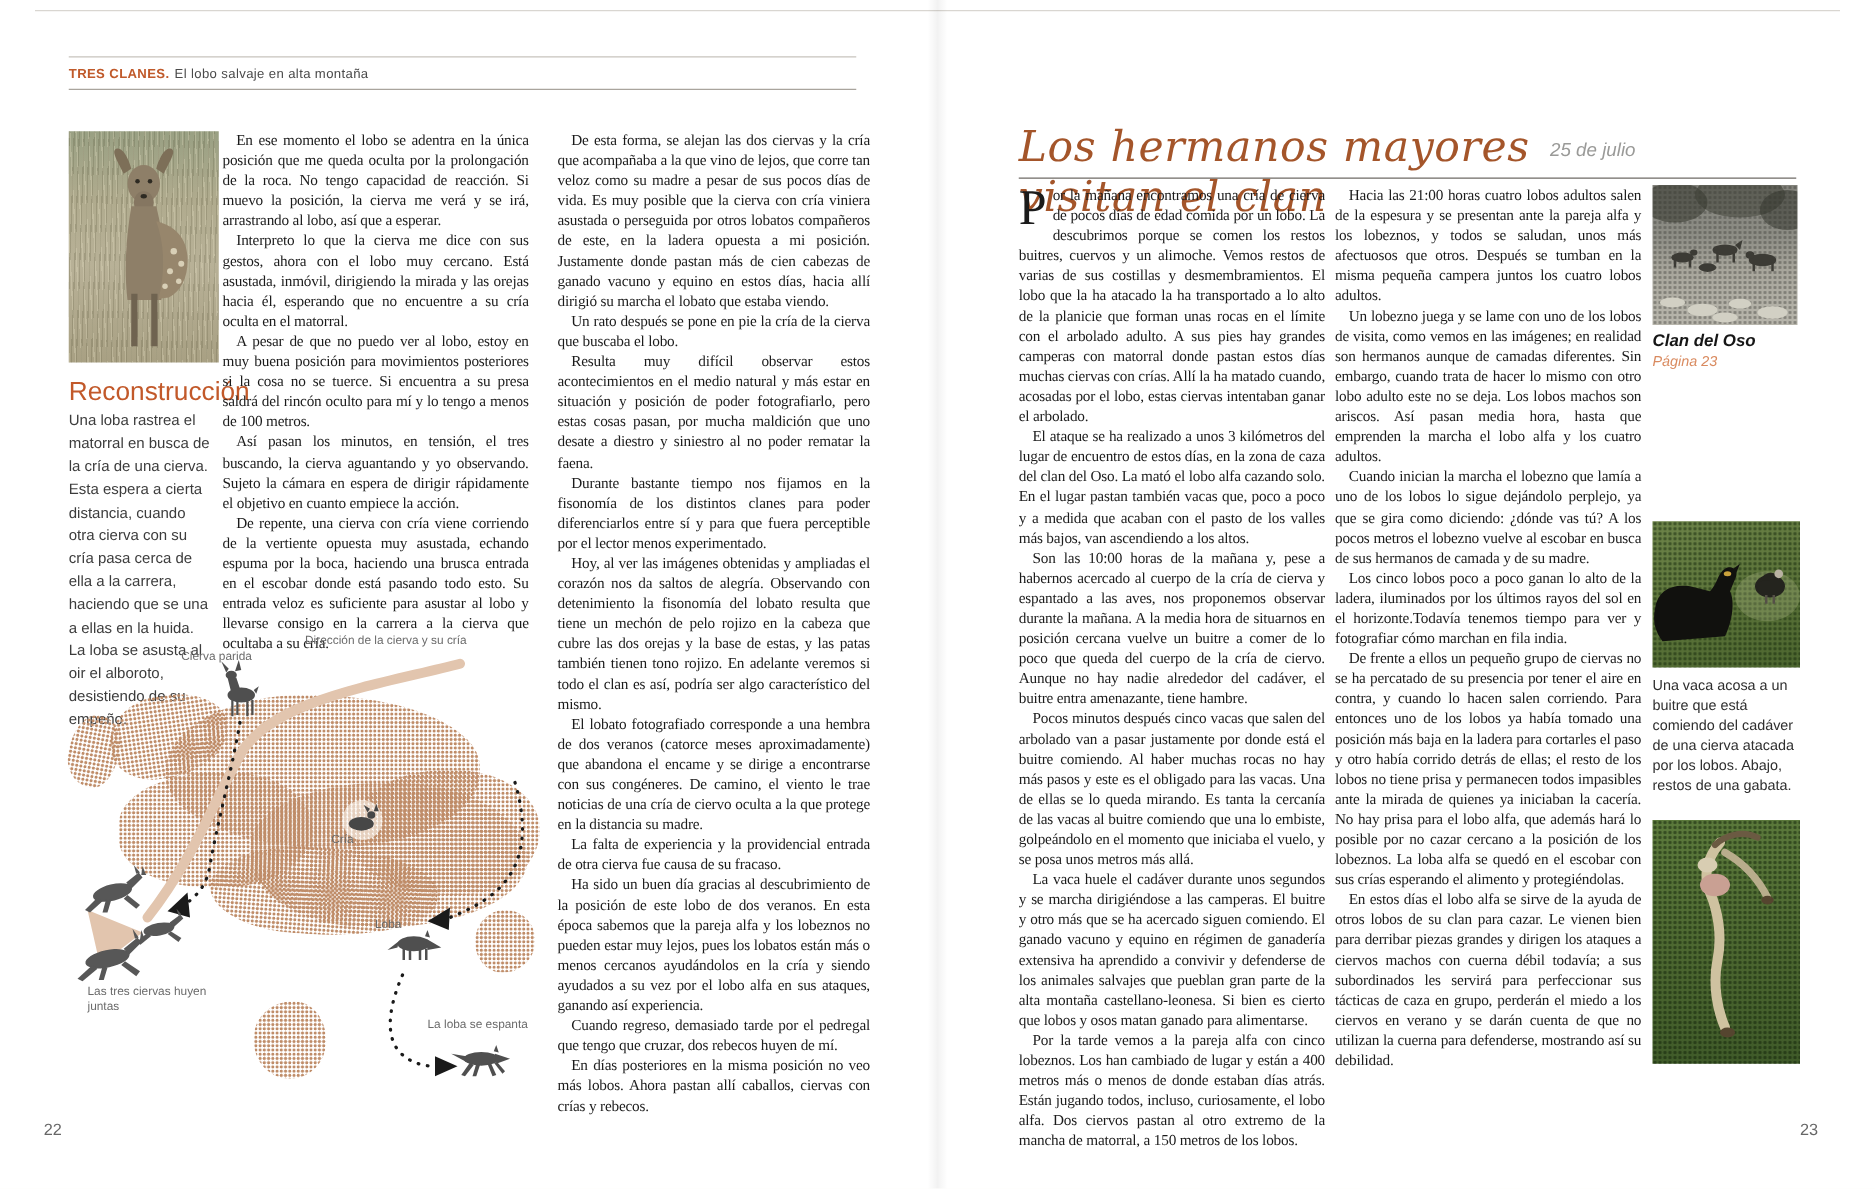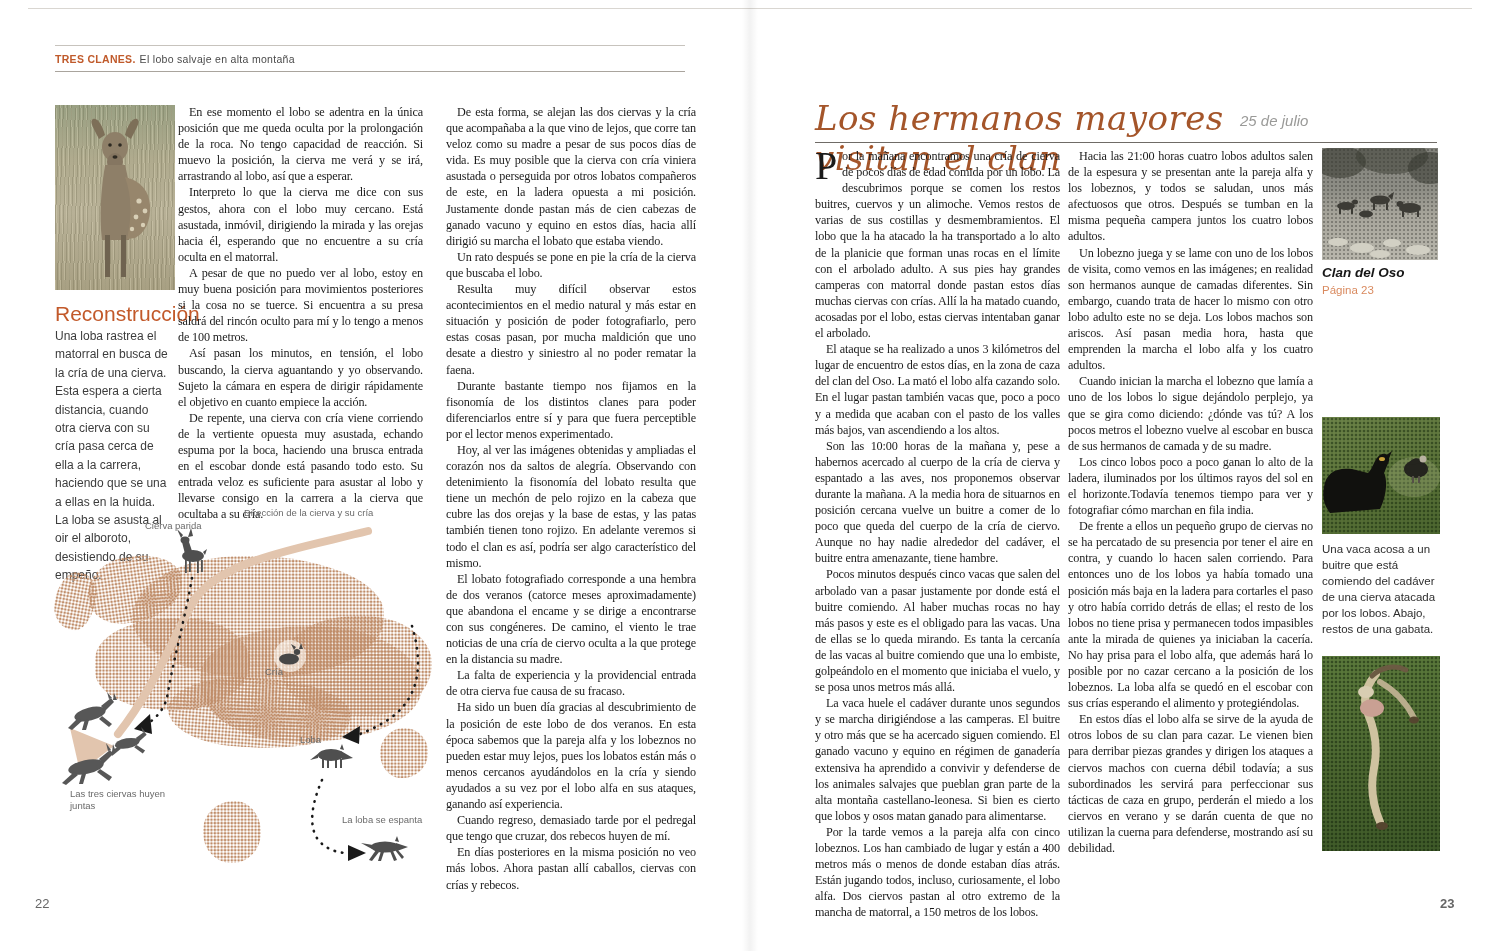--- a/index.html
+++ b/index.html
@@ -57,25 +57,25 @@
 
   
   .title-script{position:absolute;left:815px;top:98px;width:520px;
     font-family:"DejaVu Serif",serif;font-style:italic;font-size:34px;color:#a4552a;letter-spacing:.5px;}
   .title-date{position:absolute;left:1240px;top:112px;width:197px;text-align:left;
     font-style:italic;font-size:15px;color:#9a9a98;}
   .title-rule{position:absolute;left:815px;top:142px;width:622px;height:1px;background:#6f6b66;}
 
   
   .cap-title{position:absolute;left:1322px;top:265px;font-size:13.5px;font-weight:bold;font-style:italic;color:#161616;}
-  .cap-page{position:absolute;left:1322px;top:284px;font-size:11.5px;color:#d98a5f;}
+  .cap-page{position:absolute;left:1322px;top:284px;font-size:11.5px;font-style:italic;color:#d98a5f;}
   .cap-body{position:absolute;left:1322px;top:541px;width:120px;font-size:11.5px;line-height:16px;color:#2e2e2e;}
 
   .pagenum{position:absolute;top:896px;font-size:13px;color:#666;}
-  .pagenum-l{left:35px;} .pagenum-r{left:1440px;font-weight:bold;}
+  .pagenum-l{left:35px;} .pagenum-r{left:1440px;}
 
   
   .diagram{position:absolute;left:50px;top:498px;width:390px;height:400px;}
   .veg{position:absolute;background-image:radial-gradient(#bf8c68 1.1px, rgba(191,140,104,0) 1.5px);
        background-size:3.4px 3.4px;}
   .dlabel{position:absolute;font-size:9.5px;line-height:11.5px;color:#6b6b6b;text-align:left;}
   .dsvg{position:absolute;left:0;top:0;}
 </style>
 </head>
 <body>
@@ -112,21 +112,21 @@
     </svg>
   </div>
 
   <div class="recon-h">Reconstrucción</div>
   <div class="recon-b">Una loba rastrea el matorral en busca de la cría de una cierva. Esta espera a cierta distancia, cuando otra cierva con su cría pasa cerca de ella a la carrera, haciendo que se una a ellas en la huida. La loba se asusta al oir el alboroto, desistiendo de su empeño.</div>
 
   <div class="col serif" style="left:178px;top:104px;width:245px;">
     <p>En ese momento el lobo se adentra en la única posición que me queda oculta por la prolongación de la roca. No tengo capacidad de reacción. Si muevo la posición, la cierva me verá y se irá, arrastrando al lobo, así que a esperar.</p>
     <p>Interpreto lo que la cierva me dice con sus gestos, ahora con el lobo muy cercano. Está asustada, inmóvil, dirigiendo la mirada y las orejas hacia él, esperando que no encuentre a su cría oculta en el matorral.</p>
     <p>A pesar de que no puedo ver al lobo, estoy en muy buena posición para movimientos posteriores si la cosa no se tuerce. Si encuentra a su presa saldrá del rincón oculto para mí y lo tengo a menos de 100 metros.</p>
-    <p>Así pasan los minutos, en tensión, el lobo buscando, la cierva aguantando y yo observando. Sujeto la cámara en espera de dirigir rápidamente el objetivo en cuanto empiece la acción.</p>
+    <p>Así pasan los minutos, en tensión, el tres buscando, la cierva aguantando y yo observando. Sujeto la cámara en espera de dirigir rápidamente el objetivo en cuanto empiece la acción.</p>
     <p>De repente, una cierva con cría viene corriendo de la vertiente opuesta muy asustada, echando espuma por la boca, haciendo una brusca entrada en el escobar donde está pasando todo esto. Su entrada veloz es suficiente para asustar al lobo y llevarse consigo en la carrera a la cierva que ocultaba a su cría.</p>
   </div>
   <div class="col serif" style="left:446px;top:104px;width:250px;">
     <p>De esta forma, se alejan las dos ciervas y la cría que acompañaba a la que vino de lejos, que corre tan veloz como su madre a pesar de sus pocos días de vida. Es muy posible que la cierva con cría viniera asustada o perseguida por otros lobatos compañeros de este, en la ladera opuesta a mi posición. Justamente donde pastan más de cien cabezas de ganado vacuno y equino en estos días, hacia allí dirigió su marcha el lobato que estaba viendo.</p>
     <p>Un rato después se pone en pie la cría de la cierva que buscaba el lobo.</p>
     <p>Resulta muy difícil observar estos acontecimientos en el medio natural y más estar en situación y posición de poder fotografiarlo, pero estas cosas pasan, por mucha maldición que uno desate a diestro y siniestro al no poder rematar la faena.</p>
     <p>Durante bastante tiempo nos fijamos en la fisonomía de los distintos clanes para poder diferenciarlos entre sí y para que fuera perceptible por el lector menos experimentado.</p>
     <p>Hoy, al ver las imágenes obtenidas y ampliadas el corazón nos da saltos de alegría. Observando con detenimiento la fisonomía del lobato resulta que tiene un mechón de pelo rojizo en la cabeza que cubre las dos orejas y la base de estas, y las patas también tienen tono rojizo. En adelante veremos si todo el clan es así, podría ser algo característico del mismo.</p>
     <p>El lobato fotografiado corresponde a una hembra de dos veranos (catorce meses aproximadamente) que abandona el encame y se dirige a encontrarse con sus congéneres. De camino, el viento le trae noticias de una cría de ciervo oculta a la que protege en la distancia su madre.</p>
     <p>La falta de experiencia y la providencial entrada de otra cierva fue causa de su fracaso.</p>

